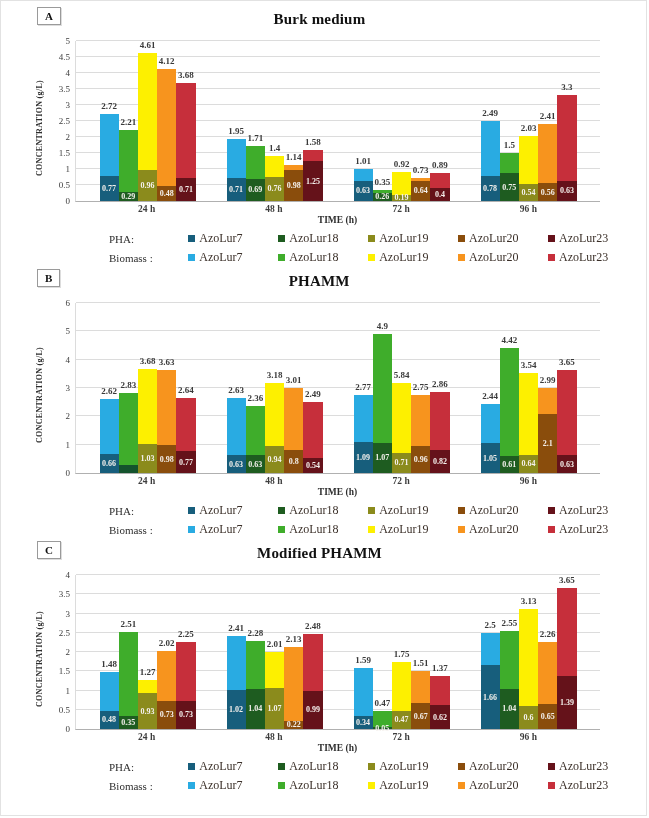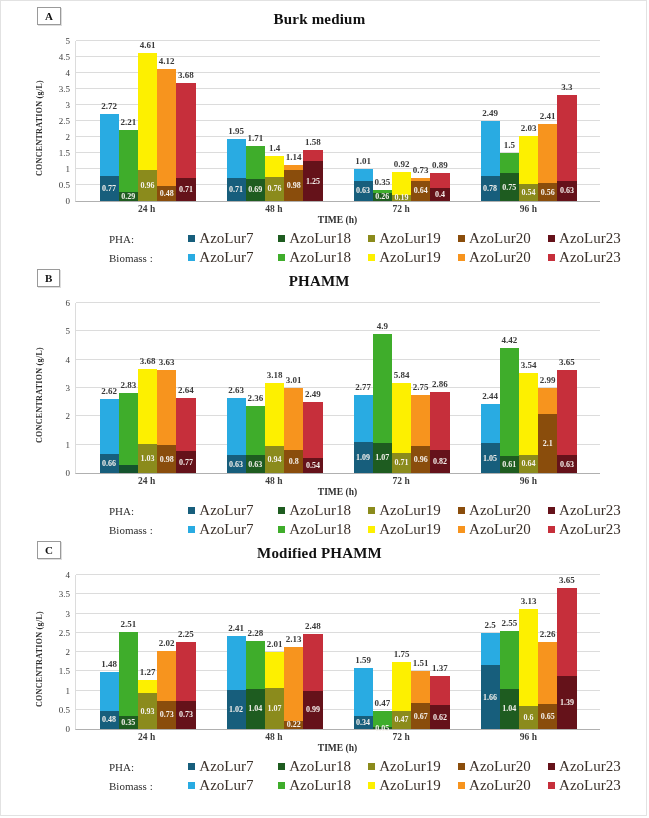--- a/index.html
+++ b/index.html
@@ -28,21 +28,21 @@
   .pha-seg{position:absolute;bottom:0;left:0;right:0;display:flex;align-items:center;
            justify-content:center;overflow:visible;}
   .pha-label{font-size:8px;font-weight:bold;color:#f4f0ec;white-space:nowrap;}
   .cats{display:flex;justify-content:space-around;padding:0 8px;margin-top:2px;}
   .cats span{width:96px;text-align:center;font-size:9.5px;font-weight:bold;color:#3d3d3d;}
   .xlabel{width:525px;margin-left:66px;text-align:center;font-size:9.5px;font-weight:bold;
           color:#2e2e2e;margin-top:1px;}
   .legend{margin-left:100px;margin-top:4px;}
   .legend-row{display:flex;align-items:center;height:19px;}
   .legend-role{width:82px;font-size:11px;color:#2e2e2e;}
-  .legend-item{display:flex;align-items:center;width:93px;font-size:15px;color:#3a2f28;}
+  .legend-item{display:flex;align-items:center;width:93px;font-size:12px;color:#3a2f28;}
   .swatch{width:7px;height:7px;margin-right:4px;flex:none;}
 </style>
 </head>
 <body>
 
 <div class="page">
 
   <section class="panel">
     <div class="panel-head">
       <div class="panel-label">A</div>

